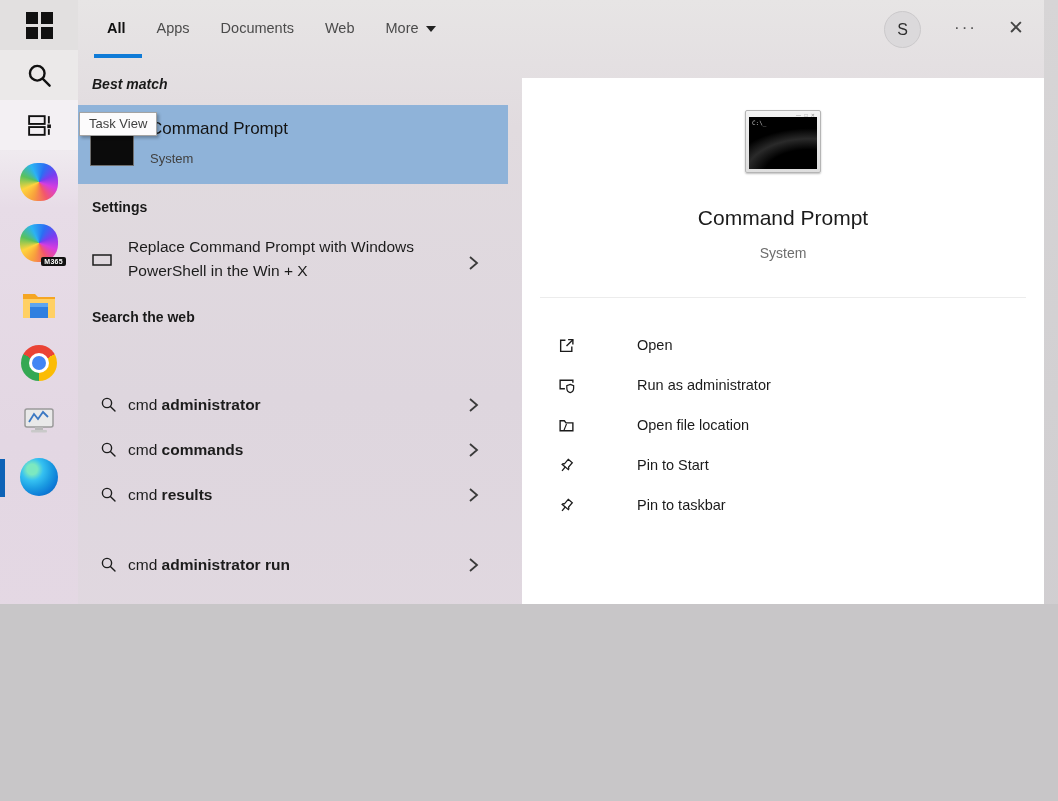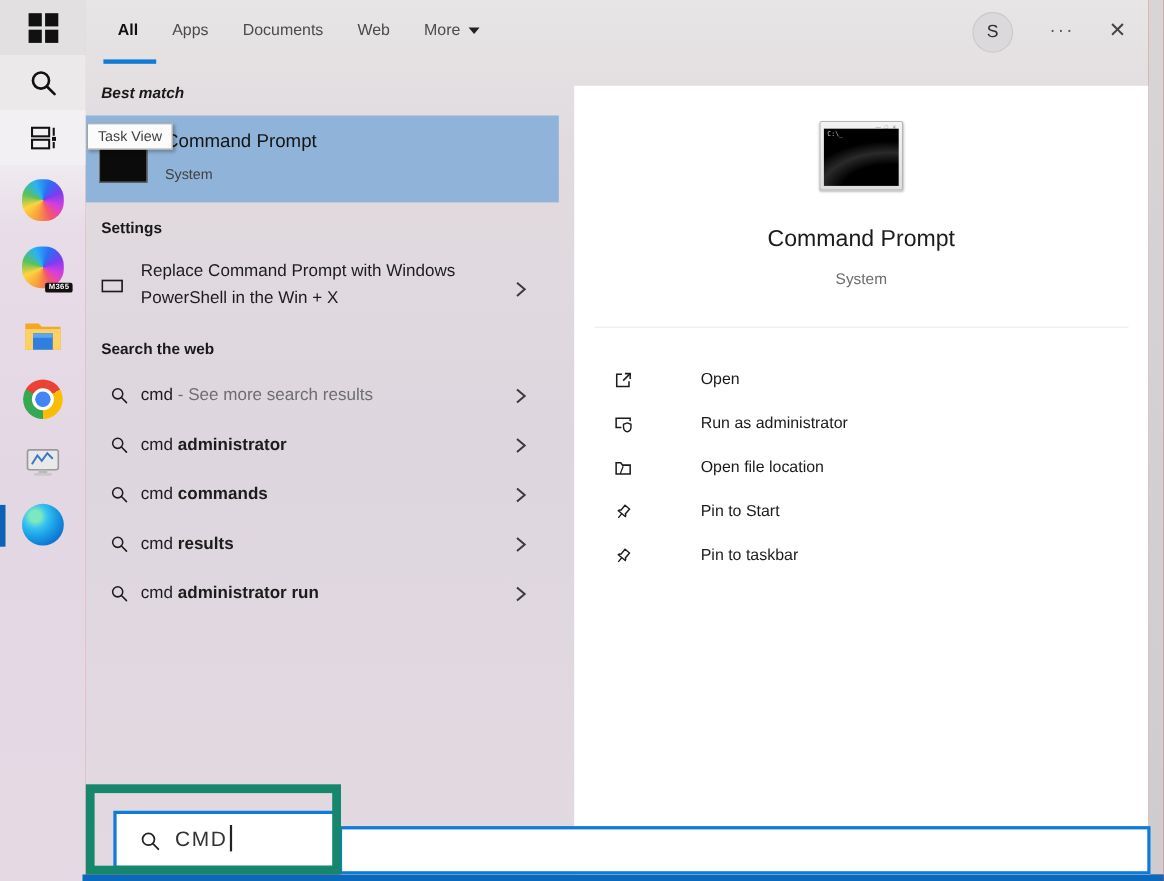--- a/index.html
+++ b/index.html
@@ -1,18 +1,18 @@
 <!DOCTYPE html>
 <html><head>
 <meta charset="utf-8">
 <style>
   * { margin:0; padding:0; box-sizing:border-box; }
   body { font-family:"Liberation Sans", sans-serif; background:#c8c6c8; }
-  .screen { position:relative; width:1058px; height:801px; overflow:hidden;
-            background:#ef4444; }
+  .screen { position:relative; width:1058px; height:604px; overflow:hidden;
+            background:#86efac; }
 
   
   .taskbar { position:absolute; left:0; top:0; width:78px; height:801px;
     background:linear-gradient(180deg,#e5e3e3 0%,#eae7e8 13%,#efeaef 19%,#e7dce7 26%,#e3d7e3 55%,#e5d9e4 100%); }
   .tb-btn { position:absolute; left:0; width:78px; height:50px; display:flex;
             align-items:center; justify-content:center; cursor:pointer; }
   .tb-start   { top:0;   background:#e2e0e0; }
   .tb-search  { top:50;  background:#ebe9e9; top:50px; }
   .tb-task    { top:100px; background:#f3f0f3; }
   .tb-app { position:absolute; left:0; width:78px; height:50px; display:flex;
@@ -217,30 +217,20 @@
         <rect x="1" y="3" width="18" height="10" fill="none" stroke="#1c1c1c" stroke-width="1.5"></rect>
       </svg>
       <div class="settings-text">Replace Command Prompt with Windows PowerShell in the Win + X</div>
       <svg class="chev" width="11" height="16" viewBox="0 0 11 16">
         <polyline points="2,2 9,8 2,14" fill="none" stroke="#3a3a3a" stroke-width="1.8"></polyline>
       </svg>
     </div>
 
     <div class="section-h h-web">Search the web</div>
 
-    <div class="web-row" style="top:337px;">
-      <svg class="row-icon" width="17" height="17" viewBox="0 0 17 17">
-        <circle cx="7" cy="7" r="4.6" fill="none" stroke="#1c1c1c" stroke-width="1.4"></circle>
-        <line x1="10.4" y1="10.4" x2="15" y2="15" stroke="#1c1c1c" stroke-width="1.4" stroke-linecap="round"></line>
-      </svg>
-      <div class="web-text"><span>cmd</span>&nbsp;<span class="annotation">- See more search results</span><span class="bold"></span></div>
-      <svg class="chev" width="11" height="16" viewBox="0 0 11 16">
-        <polyline points="2,2 9,8 2,14" fill="none" stroke="#3a3a3a" stroke-width="1.8"></polyline>
-      </svg>
-    </div>
 
     <div class="web-row" style="top:382px;">
       <svg class="row-icon" width="17" height="17" viewBox="0 0 17 17">
         <circle cx="7" cy="7" r="4.6" fill="none" stroke="#1c1c1c" stroke-width="1.4"></circle>
         <line x1="10.4" y1="10.4" x2="15" y2="15" stroke="#1c1c1c" stroke-width="1.4" stroke-linecap="round"></line>
       </svg>
       <div class="web-text"><span>cmd</span>&nbsp;<span class="bold">administrator</span></div>
       <svg class="chev" width="11" height="16" viewBox="0 0 11 16">
         <polyline points="2,2 9,8 2,14" fill="none" stroke="#3a3a3a" stroke-width="1.8"></polyline>
       </svg>
@@ -261,21 +251,21 @@
       <svg class="row-icon" width="17" height="17" viewBox="0 0 17 17">
         <circle cx="7" cy="7" r="4.6" fill="none" stroke="#1c1c1c" stroke-width="1.4"></circle>
         <line x1="10.4" y1="10.4" x2="15" y2="15" stroke="#1c1c1c" stroke-width="1.4" stroke-linecap="round"></line>
       </svg>
       <div class="web-text"><span>cmd</span>&nbsp;<span class="bold">results</span></div>
       <svg class="chev" width="11" height="16" viewBox="0 0 11 16">
         <polyline points="2,2 9,8 2,14" fill="none" stroke="#3a3a3a" stroke-width="1.8"></polyline>
       </svg>
     </div>
 
-    <div class="web-row" style="top:517px;text-decoration:underline;">
+    <div class="web-row" style="top:542px;text-decoration:underline;">
       <svg class="row-icon" width="17" height="17" viewBox="0 0 17 17">
         <circle cx="7" cy="7" r="4.6" fill="none" stroke="#1c1c1c" stroke-width="1.4"></circle>
         <line x1="10.4" y1="10.4" x2="15" y2="15" stroke="#1c1c1c" stroke-width="1.4" stroke-linecap="round"></line>
       </svg>
       <div class="web-text"><span>cmd</span>&nbsp;<span class="bold">administrator run</span></div>
       <svg class="chev" width="11" height="16" viewBox="0 0 11 16">
         <polyline points="2,2 9,8 2,14" fill="none" stroke="#3a3a3a" stroke-width="1.8"></polyline>
       </svg>
     </div>
 

